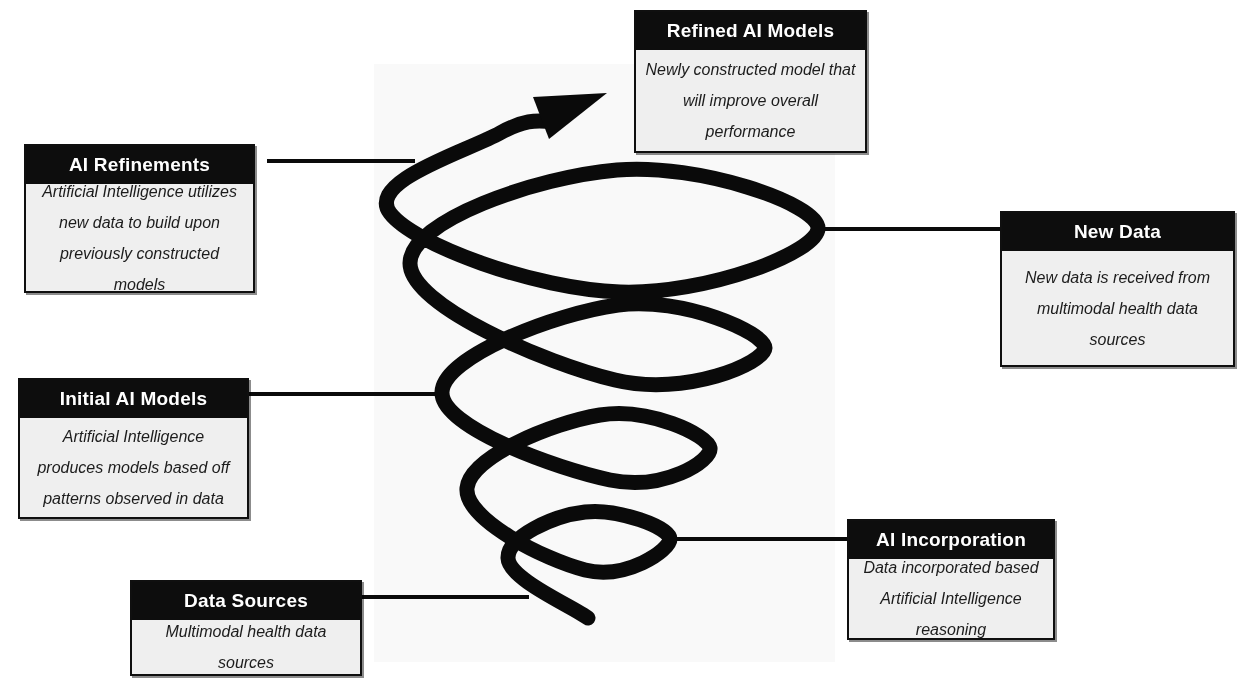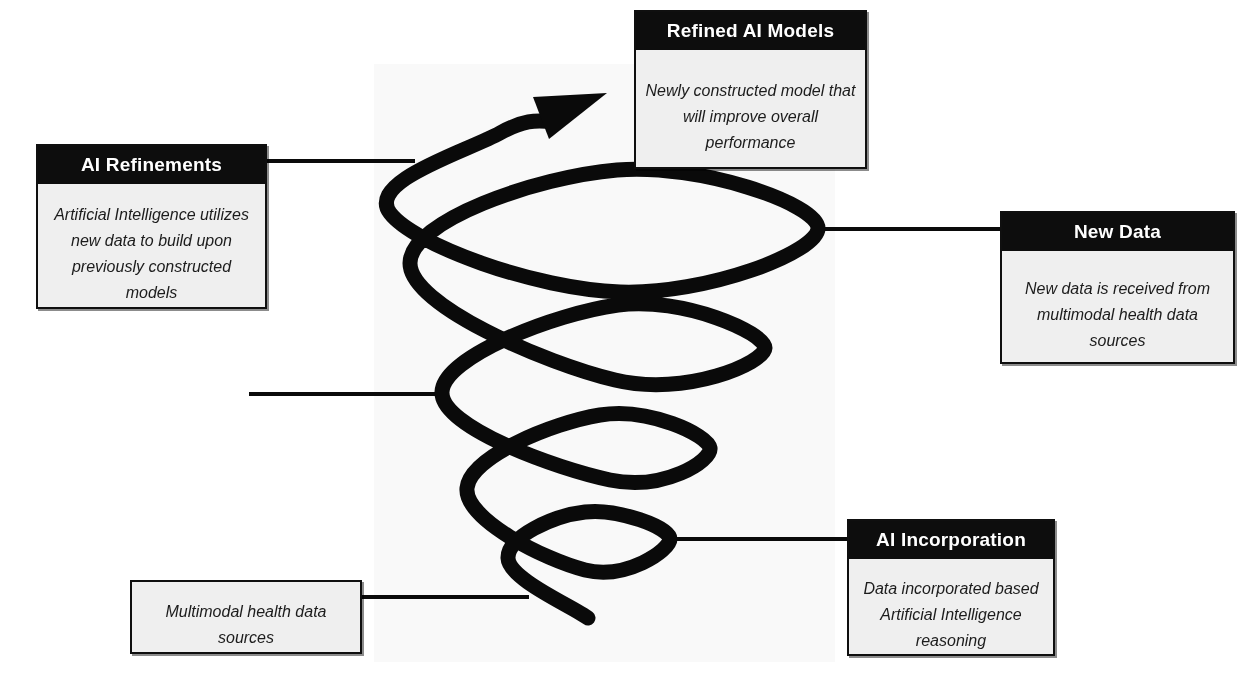--- a/index.html
+++ b/index.html
@@ -47,29 +47,28 @@
     letter-spacing: 0.2px;
     text-align: center;
     display: flex;
     align-items: center;
     justify-content: center;
     height: 38px;
   }
   .box-body {
     font-style: italic;
     font-size: 16px;
-    line-height: 26px;
+    line-height: 31px;
     color: #1c1c1c;
     text-align: center;
     display: flex;
     align-items: center;
     justify-content: center;
     padding: 2px 8px;
     box-sizing: border-box;
-    margin-top: 16px;
   }
 </style>
 </head>
 <body>
 
 <div class="canvas">
 
   <div class="spiral-bg"></div>
 
   <svg class="spiral-layer" viewBox="0 0 1246 695" aria-hidden="true">
@@ -83,33 +82,38 @@
     <path id="spiral-path" d="M 556 121 C 544.8 123.4, 533.2 114.6, 500 133 C 466.8 151.4, 366.0 181.2, 390 213 C 414.0 244.8, 534.4 289.0, 620 292 C 705.6 295.0, 818.6 252.4, 818 228 C 817.4 203.6, 698.6 163.0, 617 170 C 535.4 177.0, 410.4 221.0, 410 263 C 409.6 305.0, 544.0 363.0, 615 380 C 686.0 397.0, 764.4 363.0, 765 348 C 765.6 333.0, 682.6 296.2, 618 305 C 553.4 313.8, 443.6 357.0, 442 392 C 440.4 427.0, 556.4 468.8, 610 480 C 663.6 491.2, 712.0 461.0, 710 448 C 708.0 435.0, 648.6 407.0, 600 415 C 551.4 423.0, 470.0 457.0, 467 488 C 464.0 519.0, 544.4 559.8, 585 570 C 625.6 580.2, 670.0 550.6, 670 539 C 670.0 527.4, 617.4 508.2, 585 512 C 552.6 515.8, 507.4 536.8, 508 558 C 508.6 579.2, 572.0 606.0, 588 618" fill="none" stroke="#0a0a0a" stroke-width="15" stroke-linecap="round" stroke-linejoin="round"></path>
 
     <polygon points="607,93 533,97 549,139" fill="#0a0a0a"></polygon>
   </svg>
 
   <div class="box" style="left:634px; top:10px; width:233px;">
     <div class="box-header">Refined AI Models</div>
     <div class="box-body" style="height:101px;">Newly constructed model that will improve overall performance</div>
   </div>
 
-  <div class="box" style="left:36px; top:144px; width:231px;">
+  <div class="box" style="left:24px; top:144px; width:231px;">
     <div class="box-header">AI Refinements</div>
     <div class="box-body" style="height:107px;border-radius:22px;">Artificial Intelligence utilizes new data to build upon previously constructed models</div>
   </div>
 
   <div class="box" style="left:1000px; top:211px; width:235px;">
     <div class="box-header">New Data</div>
-    <div class="box-body" style="height:95px;">New data is received from multimodal health data sources</div>
+    <div class="box-body" style="height:114px;">New data is received from multimodal health data sources</div>
   </div>
 
+  <div class="box" style="left:18px; top:378px; width:231px;">
+    <div class="box-header">Initial AI Models</div>
+    <div class="box-body" style="height:99px;">Artificial Intelligence produces models based off patterns observed in data</div>
+  </div>
 
   <div class="box" style="left:847px; top:519px; width:208px;">
     <div class="box-header">AI Incorporation</div>
     <div class="box-body" style="height:79px;">Data incorporated based Artificial Intelligence reasoning</div>
   </div>
 
   <div class="box" style="left:130px; top:580px; width:232px;">
+    <div class="box-header">Data Sources</div>
     <div class="box-body" style="height:54px;">Multimodal health data sources</div>
   </div>
 
 </div>
 
 </body></html>

